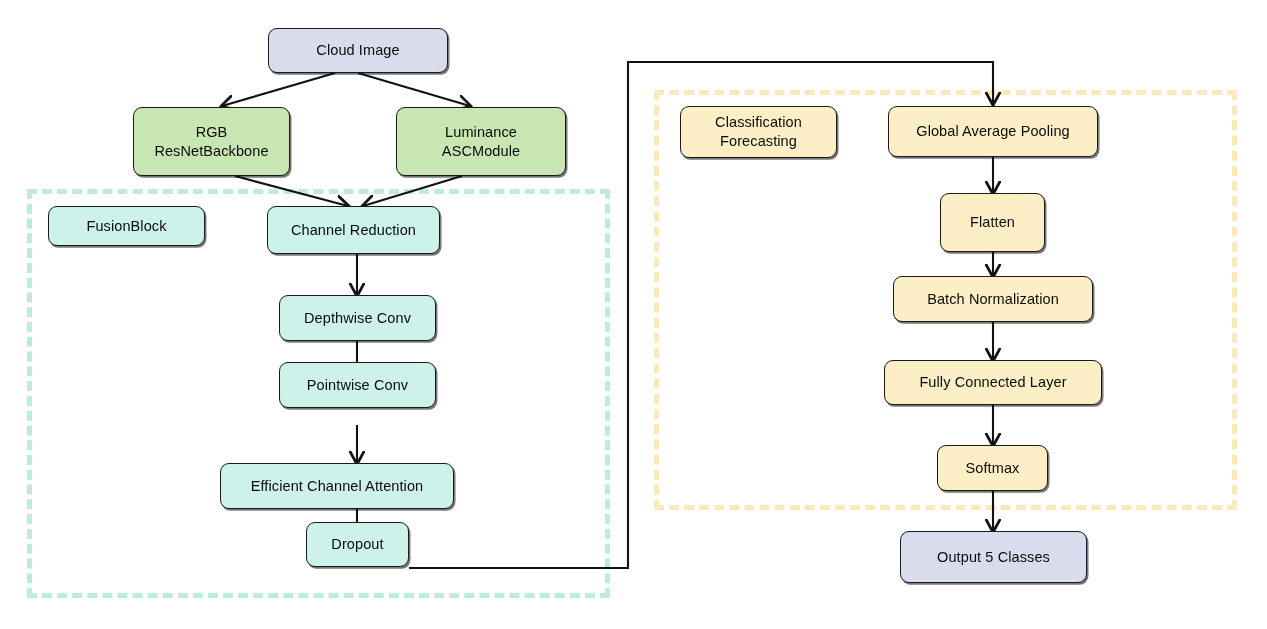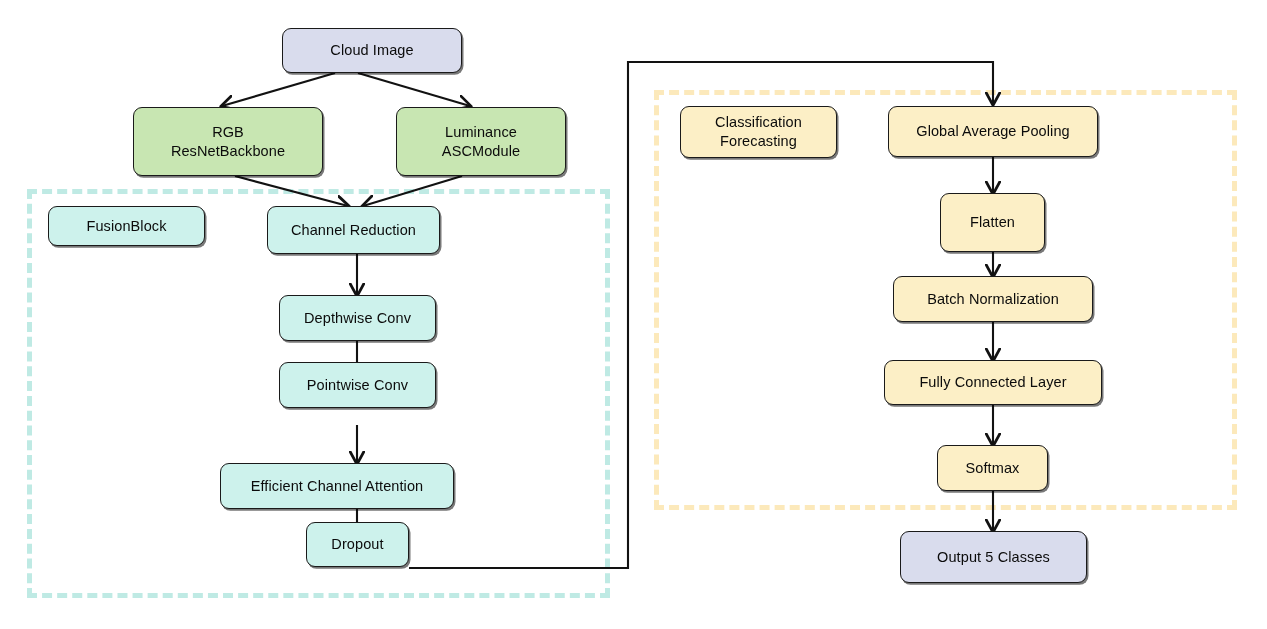--- a/index.html
+++ b/index.html
@@ -110,23 +110,23 @@
 
     <path d="M 993 238 L 993 276" marker-end="url(#ah)"></path>
 
     <path d="M 993 322 L 993 360" marker-end="url(#ah)"></path>
 
     <path d="M 993 405 L 993 445" marker-end="url(#ah)"></path>
 
     <path d="M 993 491 L 993 531" marker-end="url(#ah)"></path>
   </svg>
 
-  <div class="node lavender" style="left:282px; top:28px; width:180px; height:45px;">Cloud Image</div>
+  <div class="node lavender" style="left:268px; top:28px; width:180px; height:45px;">Cloud Image</div>
 
-  <div class="node green" style="left:133px; top:107px; width:190px; height:69px;">RGB
+  <div class="node green" style="left:133px; top:107px; width:157px; height:69px;">RGB
 ResNetBackbone</div>
 
   <div class="node green" style="left:396px; top:107px; width:170px; height:69px;">Luminance
 ASCModule</div>
 
   <div class="node cyan" style="left:48px; top:206px; width:157px; height:40px;">FusionBlock</div>
 
   <div class="node cyan" style="left:267px; top:206px; width:173px; height:48px;">Channel Reduction</div>
 
   <div class="node cyan" style="left:279px; top:295px; width:157px; height:46px;">Depthwise Conv</div>

